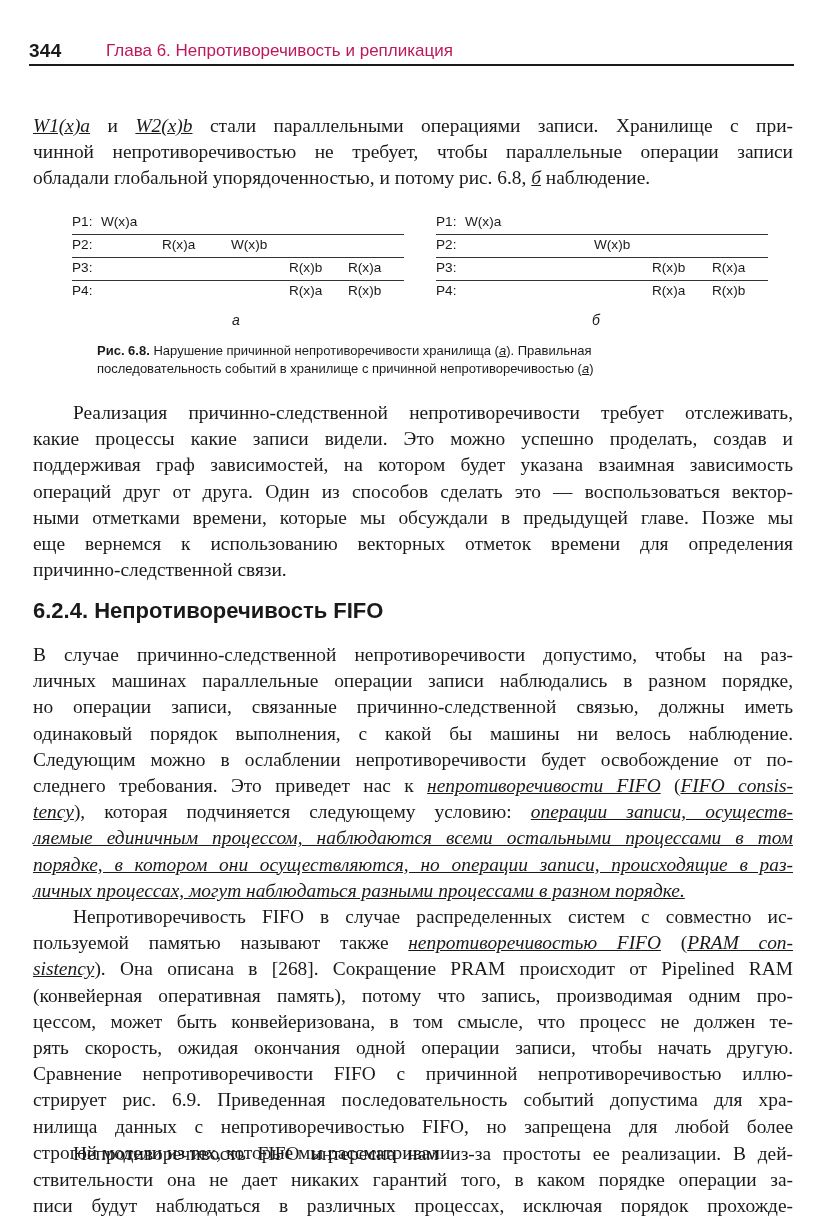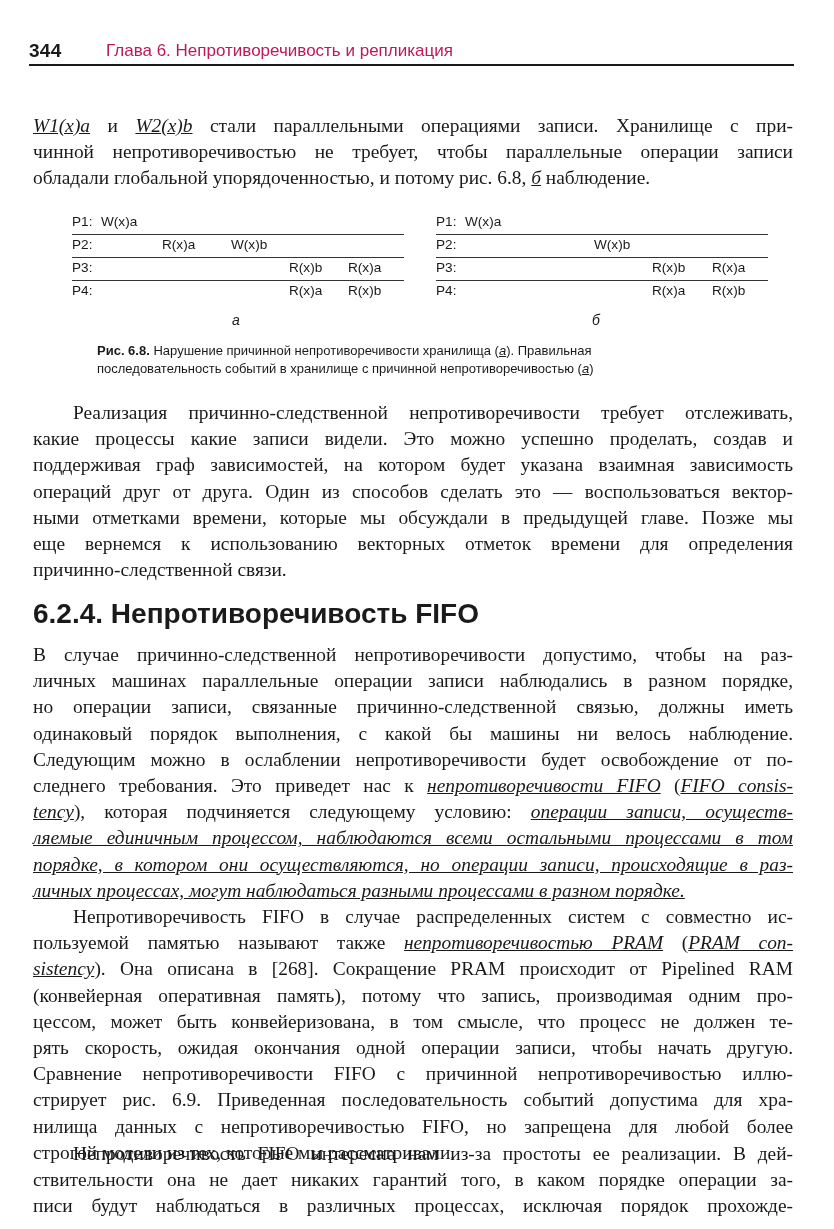--- a/index.html
+++ b/index.html
@@ -37,21 +37,21 @@
   }
 
   .caption {
     position: absolute; left: 97px; top: 342px; width: 660px;
     font-family: "Liberation Sans", sans-serif; font-size: 13px; line-height: 18px;
   }
   .caption b { font-weight: bold; }
 
   .section-heading {
     position: absolute; left: 33px; top: 598px;
-    font-family: "Liberation Sans", sans-serif; font-weight: bold; font-size: 28px;
+    font-family: "Liberation Sans", sans-serif; font-weight: bold; font-size: 22px;
   }
 </style>
 </head>
 <body>
 
 <div class="running-head">
   <span class="page-number">344</span>
   <span class="chapter-title">Глава 6. Непротиворечивость и репликация</span>
 </div>
 
@@ -131,21 +131,21 @@
   <span class="line">Следующим можно в ослаблении непротиворечивости будет освобождение от по-</span>
   <span class="line"><span>следнего требования. Это приведет нас к </span><i>непротиворечивости FIFO</i><span> (</span><i>FIFO consis-</i></span>
   <span class="line"><i>tency</i><span>), которая подчиняется следующему условию: </span><i>операции записи, осуществ-</i></span>
   <span class="line"><i>ляемые единичным процессом, наблюдаются всеми остальными процессами в том</i></span>
   <span class="line"><i>порядке, в котором они осуществляются, но операции записи, происходящие в раз-</i></span>
   <span class="line last"><i>личных процессах, могут наблюдаться разными процессами в разном порядке.</i></span>
 </div>
 
 <div class="serif" style="top:904px;">
   <span class="line indent">Непротиворечивость FIFO в случае распределенных систем с совместно ис-</span>
-  <span class="line"><span>пользуемой памятью называют также </span><i>непротиворечивостью PRAM</i><span> (</span><i>PRAM con-</i></span>
+  <span class="line"><span>пользуемой памятью называют также </span><i>непротиворечивостью FIFO</i><span> (</span><i>PRAM con-</i></span>
   <span class="line"><i>sistency</i><span>). Она описана в [268]. Сокращение PRAM происходит от Pipelined RAM</span></span>
   <span class="line">(конвейерная оперативная память), потому что запись, производимая одним про-</span>
   <span class="line">цессом, может быть конвейеризована, в том смысле, что процесс не должен те-</span>
   <span class="line">рять скорость, ожидая окончания одной операции записи, чтобы начать другую.</span>
   <span class="line">Сравнение непротиворечивости FIFO с причинной непротиворечивостью иллю-</span>
   <span class="line">стрирует рис. 6.9. Приведенная последовательность событий допустима для хра-</span>
   <span class="line">нилища данных с непротиворечивостью FIFO, но запрещена для любой более</span>
   <span class="line last">строгой модели из тех, которые мы рассматривали.</span>
 </div>
 

